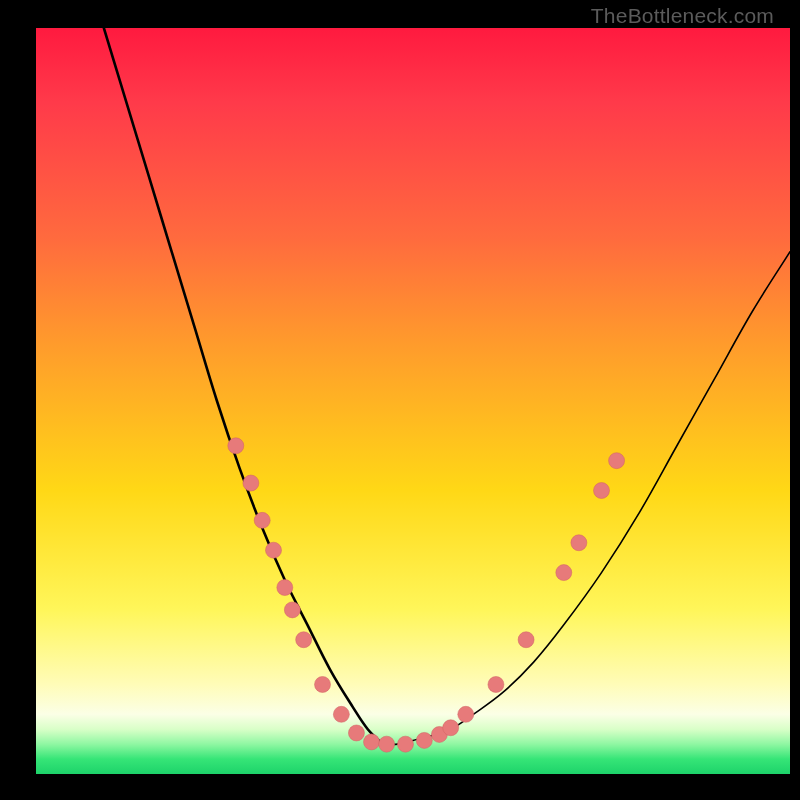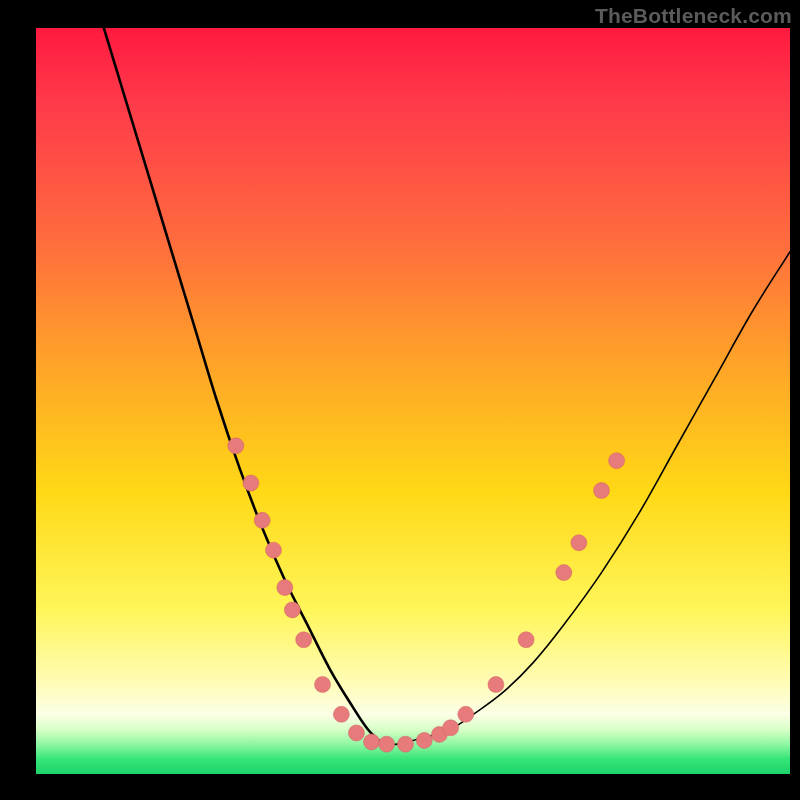--- a/index.html
+++ b/index.html
@@ -47,24 +47,24 @@
       #fbffe6 92%,
       #d9ffc8 94%,
       #8ff7a2 96%,
       #36e577 98%,
       #1dd36a 100%
     );
   }
   .watermark {
     position: absolute;
     top: 4px;
-    right: 8px;
+    right: 26px;
     color: #5b5b5b;
     font-size: 21px;
-    font-weight: 700;
+    font-weight: 400;
     letter-spacing: 0.2px;
     user-select: none;
   }
   svg.curve {
     position: absolute;
     left: 0;
     top: 0;
     width: 100%;
     height: 100%;
   }

